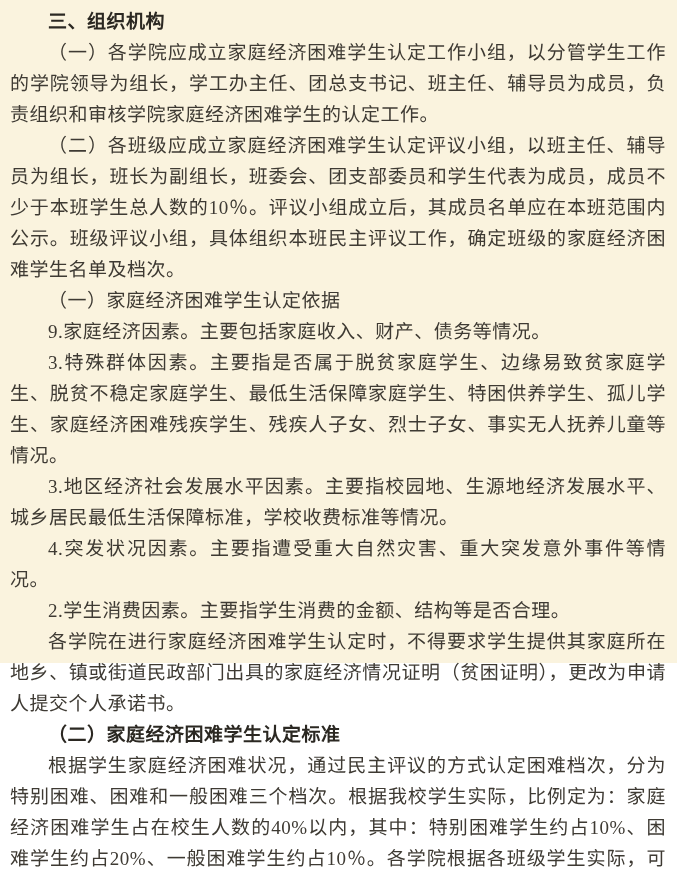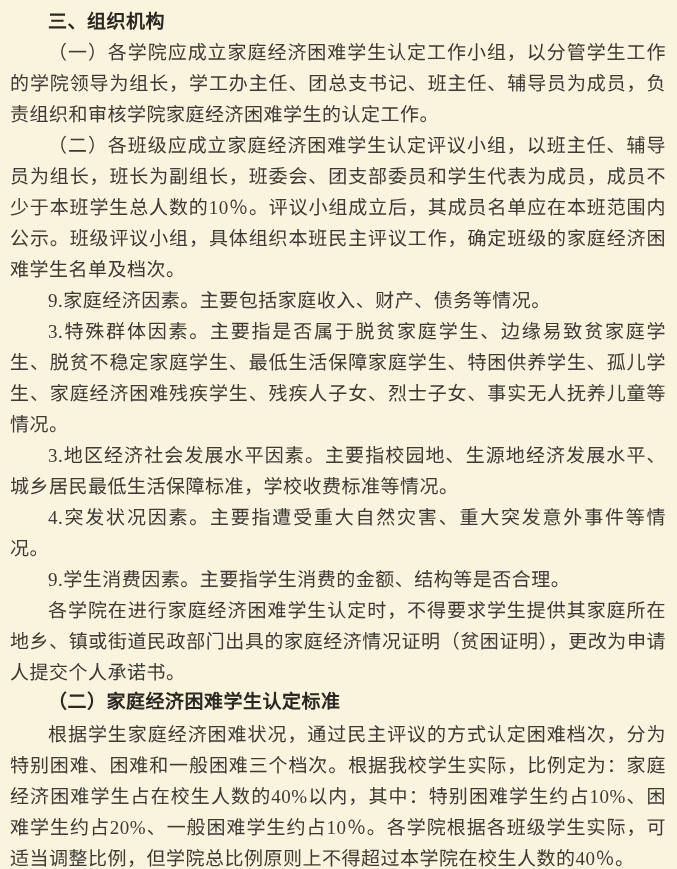--- a/index.html
+++ b/index.html
@@ -10,52 +10,53 @@
   * { margin: 0; padding: 0; box-sizing: border-box; }
   html, body { background: #ffffff; }
   body {
     width: 677px;
     height: 869px;
     overflow: hidden;
     font-family: "Liberation Serif", "DejaVu Serif", serif;
   }
   .doc-page {
     width: 677px;
-    height: 869px;
+    height: 663px;
     background: var(--bg);
     padding: 6px 11px 0 10px;
     color: var(--text);
     font-size: 19px;
     line-height: 31px;
     letter-spacing: 0.5px;
   }
   .doc-page p {
     text-indent: 2em;
     text-align: justify;
     text-justify: inter-ideograph;
   }
   .doc-page .sec-heading {
     font-weight: bold;
     color: var(--heading);
     font-family: "Liberation Sans", "DejaVu Sans", sans-serif;
   }
   .doc-page .sub-heading {
     font-weight: bold;
     color: var(--heading);
-    font-family: Liberation Mono, monospace;
+    font-family: Liberation Sans, sans-serif;
   }
 </style>
 </head>
 <body>
 
 <div class="doc-page">
   <p class="sec-heading">三、组织机构</p>
   <p>（一）各学院应成立家庭经济困难学生认定工作小组，以分管学生工作的学院领导为组长，学工办主任、团总支书记、班主任、辅导员为成员，负责组织和审核学院家庭经济困难学生的认定工作。</p>
   <p>（二）各班级应成立家庭经济困难学生认定评议小组，以班主任、辅导员为组长，班长为副组长，班委会、团支部委员和学生代表为成员，成员不少于本班学生总人数的10％。评议小组成立后，其成员名单应在本班范围内公示。班级评议小组，具体组织本班民主评议工作，确定班级的家庭经济困难学生名单及档次。</p>
+  <p>（一）家庭经济困难学生认定依据</p>
   <p>9.家庭经济因素。主要包括家庭收入、财产、债务等情况。</p>
   <p>3.特殊群体因素。主要指是否属于脱贫家庭学生、边缘易致贫家庭学生、脱贫不稳定家庭学生、最低生活保障家庭学生、特困供养学生、孤儿学生、家庭经济困难残疾学生、残疾人子女、烈士子女、事实无人抚养儿童等情况。</p>
   <p>3.地区经济社会发展水平因素。主要指校园地、生源地经济发展水平、城乡居民最低生活保障标准，学校收费标准等情况。</p>
   <p>4.突发状况因素。主要指遭受重大自然灾害、重大突发意外事件等情况。</p>
-  <p>9.学生消费因素。主要指学生消费的金额、结构等是否合理。</p>
+  <p>2.学生消费因素。主要指学生消费的金额、结构等是否合理。</p>
   <p>各学院在进行家庭经济困难学生认定时，不得要求学生提供其家庭所在地乡、镇或街道民政部门出具的家庭经济情况证明（贫困证明），更改为申请人提交个人承诺书。</p>
   <p class="sub-heading">（二）家庭经济困难学生认定标准</p>
   <p>根据学生家庭经济困难状况，通过民主评议的方式认定困难档次，分为特别困难、困难和一般困难三个档次。根据我校学生实际，比例定为：家庭经济困难学生占在校生人数的40%以内，其中：特别困难学生约占10%、困难学生约占20%、一般困难学生约占10％。各学院根据各班级学生实际，可适当调整比例，但学院总比例原则上不得超过本学院在校生人数的40％。</p>
 </div>
 
 </body></html>

